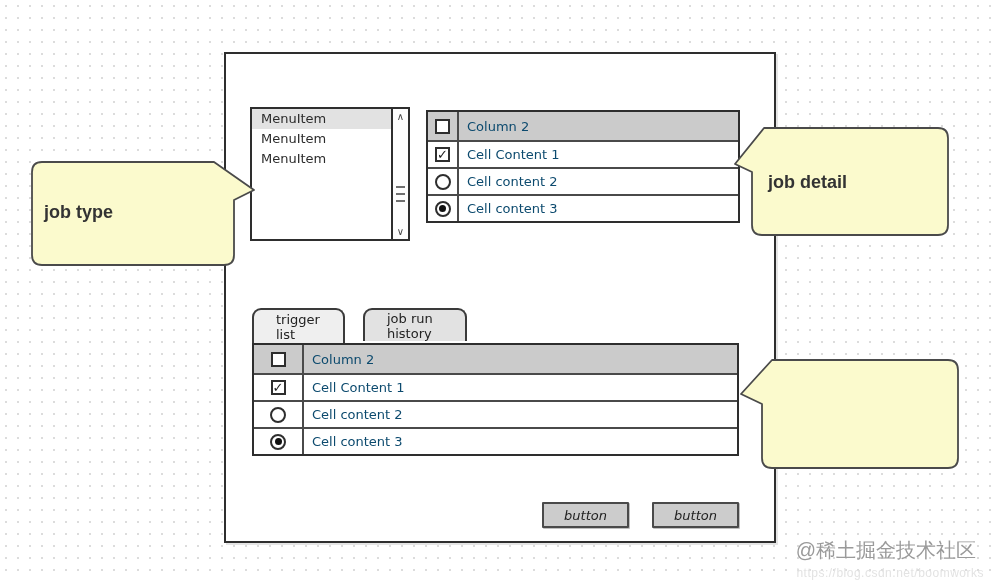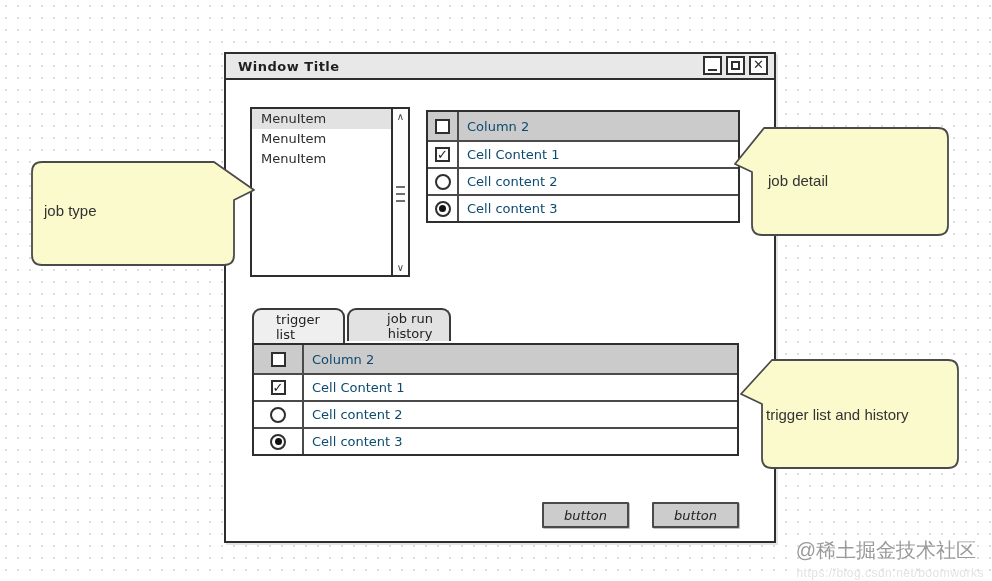--- a/index.html
+++ b/index.html
@@ -27,21 +27,21 @@
   .cbtn{
     width:19px;height:19px;background:#fff;border:2px solid #2e2e2e;box-sizing:border-box;
     display:flex;align-items:center;justify-content:center;cursor:pointer;
     font-size:11px;line-height:1;color:#2e2e2e;
   }
   .glyph-min{width:9px;height:0;border-bottom:2px solid #2e2e2e;margin-top:9px;}
   .glyph-max{width:9px;height:9px;border:2px solid #2e2e2e;box-sizing:border-box;}
   .glyph-close{font-size:13px;font-weight:bold;transform:translateY(-1px);}
   
   .listbox{
-    position:absolute;left:24px;top:53px;width:160px;height:170px;
+    position:absolute;left:24px;top:53px;width:160px;height:134px;
     background:#fff;border:2px solid #2e2e2e;box-sizing:border-box;
   }
   .listbox .items{position:absolute;left:0;top:0;right:17px;bottom:0;}
   .litem{height:20px;line-height:20px;padding-left:9px;font-size:13px;color:#2b2b2b;cursor:pointer;}
   .litem.sel{background:#e2e2e2;}
   .scrollbar{
     position:absolute;top:0;right:0;bottom:0;width:17px;
     border-left:2px solid #2e2e2e;background:#fdfdfd;box-sizing:border-box;
   }
   .sb-arrow{position:absolute;left:0;right:0;height:15px;text-align:center;font-size:10px;color:#444;cursor:pointer;line-height:15px;}
@@ -67,63 +67,49 @@
   
   .tabstrip{position:absolute;left:26px;top:254px;height:35px;}
   .tab{
     position:absolute;top:0;height:35px;box-sizing:border-box;
     border:2px solid #3a3a3a;border-bottom:none;border-radius:9px 9px 0 0;
     font-size:13px;display:flex;align-items:center;justify-content:center;cursor:pointer;
     color:#222;
     padding-left:22px;
   }
   .tab.active{left:0;width:93px;background:#efefef;z-index:3;}
-  .tab.inactive{left:95px;width:104px;height:33px;background:#e2e2e2;z-index:1;text-align:center;}
+  .tab.inactive{left:111px;width:104px;height:33px;background:#e2e2e2;z-index:1;}
   
   .btn{
     position:absolute;width:87px;height:26px;background:#cccccc;
     border:2px solid #4a4a4a;box-sizing:border-box;border-radius:1px;
     font-size:13px;color:#1f1f1f;display:flex;align-items:center;justify-content:center;
     cursor:pointer;box-shadow:1px 1px 0 rgba(0,0,0,0.25);font-style:italic;
   }
   .btn1{left:316px;top:448px;}
   .btn2{left:426px;top:448px;}
   
   .callout{position:absolute;z-index:5;}
   .callout svg{display:block;}
-  .callout .ctext{position:absolute;font-family:"Liberation Sans",sans-serif;font-size:15px;color:#333;white-space:nowrap;}
+  .callout .ctext{position:absolute;font-family:"Liberation Sans",sans-serif;font-size:18px;color:#333;white-space:nowrap;font-weight:bold;}
   .co-jobtype{left:30px;top:160px;width:230px;height:112px;}
   .co-jobtype .ctext{left:14px;top:42px;}
   .co-jobdetail{left:730px;top:126px;width:225px;height:115px;}
   .co-jobdetail .ctext{left:38px;top:46px;}
   .co-trigger{left:736px;top:358px;width:228px;height:114px;}
   .co-trigger .ctext{left:30px;top:48px;}
   
   .wm-url{position:absolute;right:8px;bottom:1px;font-size:12px;color:#e3e3e3;font-family:"Liberation Sans",sans-serif;letter-spacing:0.5px;}
   .wm-cn{position:absolute;right:16px;bottom:17px;font-size:20px;color:#9a9a9a;font-family:"Liberation Sans",sans-serif;}
 </style>
 </head>
 <body>
 
 <div class="win">
 
-  <div class="tbar">
-    <span class="ttl">Window Title</span>
-    <div class="ctrls">
-      <div class="cbtn">
-        <span class="glyph-min"></span>
-      </div>
-      <div class="cbtn">
-        <span class="glyph-max"></span>
-      </div>
-      <div class="cbtn">
-        <span class="glyph-close">✕</span>
-      </div>
-    </div>
-  </div>
 
   <div class="listbox">
     <div class="items">
       <div class="litem sel">MenuItem</div>
       <div class="litem">MenuItem</div>
       <div class="litem">MenuItem</div>
     </div>
     <div class="scrollbar">
       <div class="sb-arrow sb-up">∧</div>
       <div class="sb-grip">
@@ -218,17 +204,16 @@
   <svg width="225" height="115" viewBox="0 0 225 115">
     <path d="M 34 2 H 208 Q 218 2 218 12 V 99 Q 218 109 208 109 H 32 Q 22 109 22 99 V 46 L 5 38 Z" fill="#fbfacd" stroke="#4a4a4a" stroke-width="1.8" stroke-linejoin="round"></path>
   </svg>
   <div class="ctext">job detail</div>
 </div>
 
 <div class="callout co-trigger">
   <svg width="228" height="114" viewBox="0 0 228 114">
     <path d="M 36 2 H 212 Q 222 2 222 12 V 100 Q 222 110 212 110 H 36 Q 26 110 26 100 V 46 L 5 36 Z" fill="#fbfacd" stroke="#4a4a4a" stroke-width="1.8" stroke-linejoin="round"></path>
   </svg>
-  <div class="ctext">trigger list and history</div>
 </div>
 
 <div class="wm-url">https://blog.csdn.net/boomworks</div>
 <div class="wm-cn">@稀土掘金技术社区</div>
 
 </body></html>

